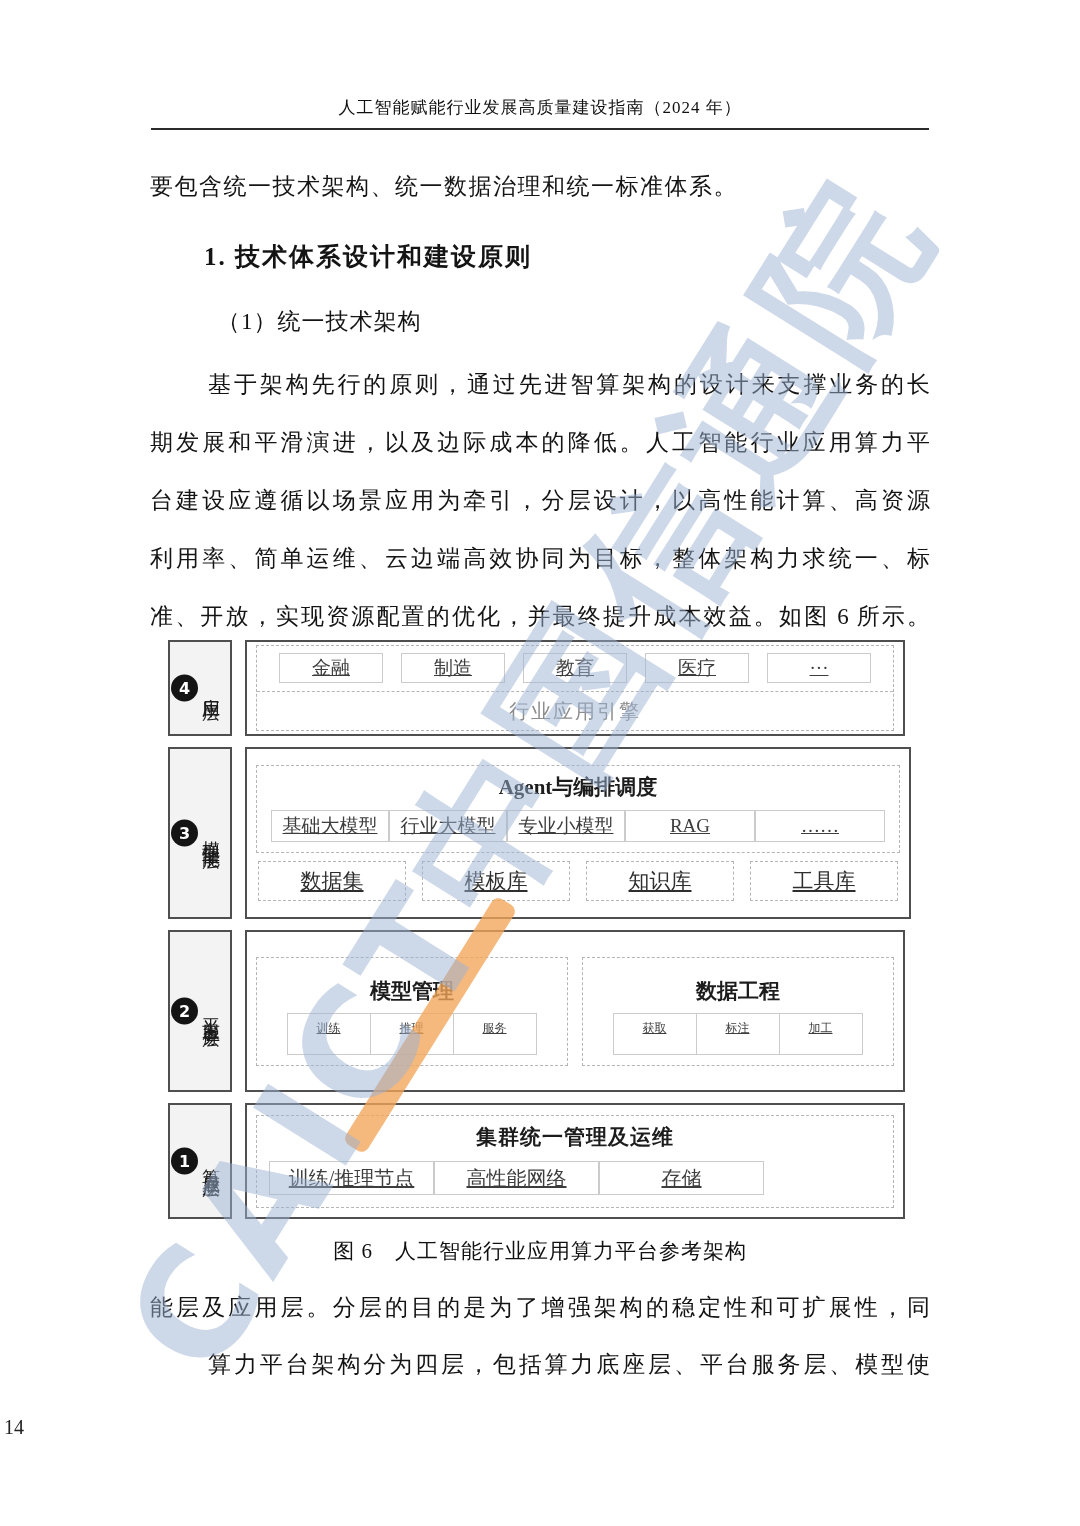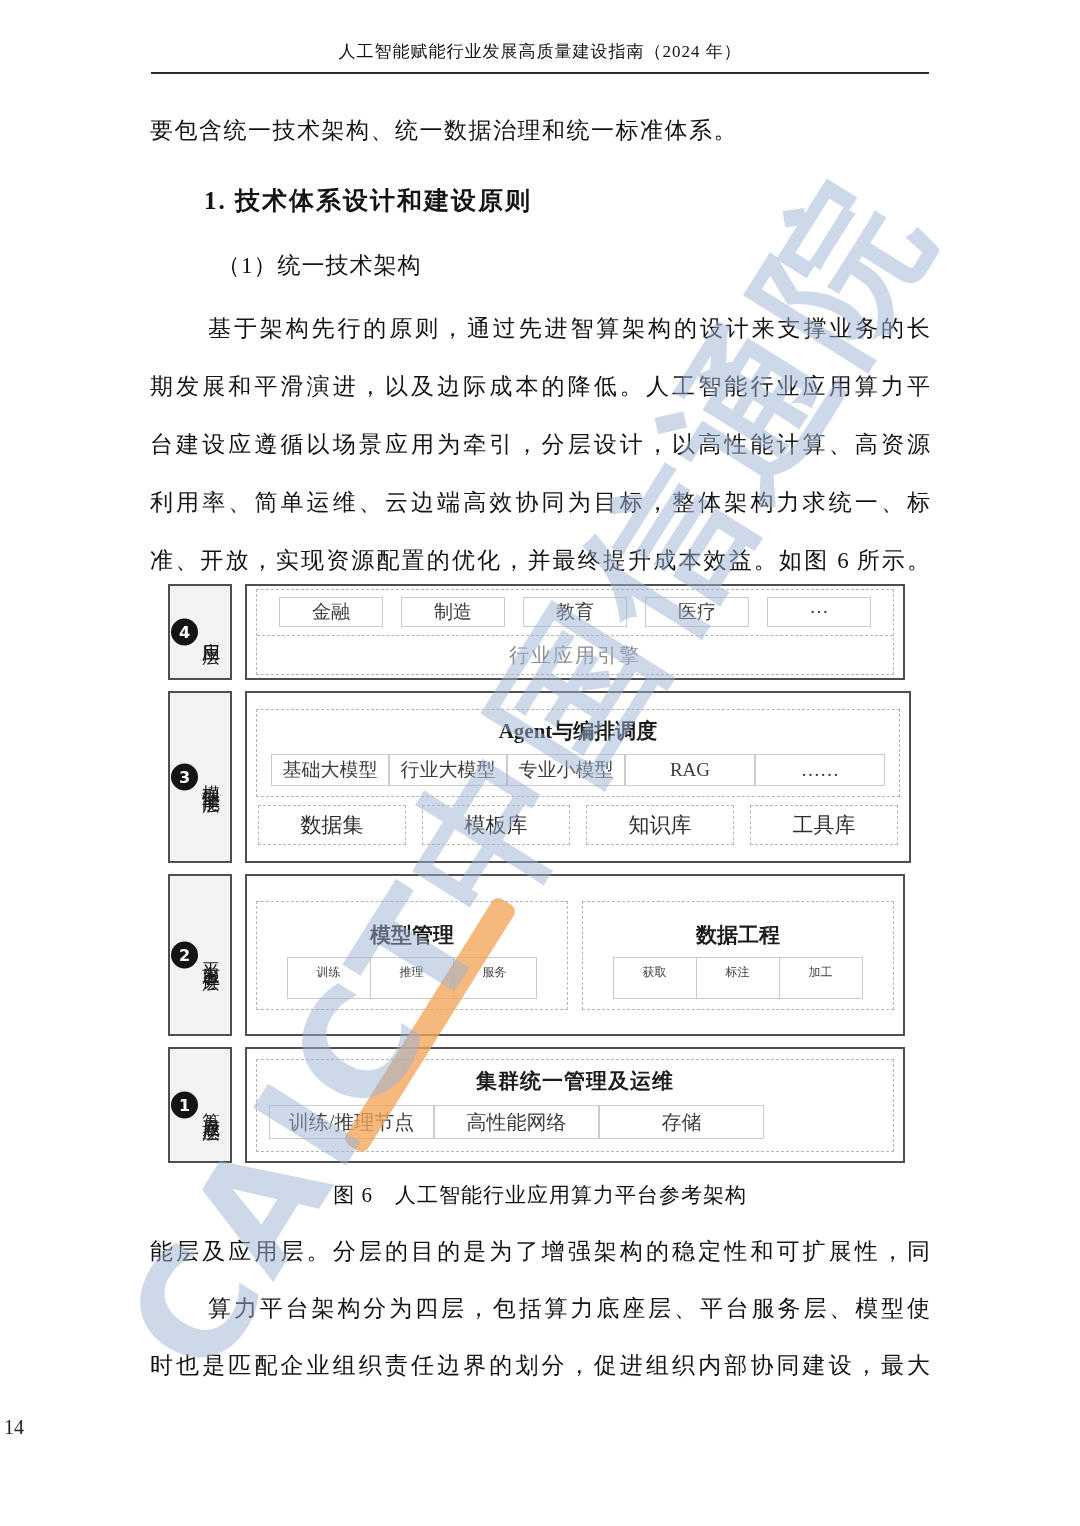--- a/index.html
+++ b/index.html
@@ -29,21 +29,21 @@
   .watermark .wm-cjk{font-size:158px;}
   .wm-slash{
     position:absolute;left:417px;top:880px;
     width:26px;height:290px;border-radius:8px;
     background:rgba(242,165,90,0.78);
     transform:rotate(32deg);
     z-index:2;pointer-events:none;
   }
 
   
-  .header{padding-top:40px;text-align:center;}
+  .header{padding-top:96px;text-align:center;}
   .header-title{font-size:17px;letter-spacing:1px;color:#101010;}
   .header-rule{width:778px;margin:9px auto 0;border-bottom:2px solid #2b2b2b;height:0;}
 
   
   .main{width:780px;margin:16px auto;}
   .intro-line{margin-top:40px;font-size:23px;line-height:34px;letter-spacing:1.5px;}
   .h1{margin-top:36px;margin-left:54px;font-size:25px;font-weight:bold;letter-spacing:2px;line-height:34px;}
   .h2{margin-top:32px;margin-left:67px;font-size:23px;letter-spacing:1px;line-height:32px;}
   .para{margin-top:18px;}
   .pline{
@@ -71,21 +71,21 @@
     writing-mode:vertical-rl;text-orientation:upright;
     font-size:18px;letter-spacing:3px;line-height:1.1;color:#1a1a1a;
   }
   .content-box{
     flex:1;background:#ffffff;border:2px solid #4f4f4f;box-sizing:border-box;
     padding:8px 9px;display:flex;flex-direction:column;justify-content:center;gap:8px;
   }
   .dashed{border:1px dashed #b5b5b5;box-sizing:border-box;}
   .chip{
     display:inline-block;box-sizing:border-box;text-align:center;
-    border:1px solid #cbcbcb;background:#ffffff;color:#3d3d3d;
+    border:1px solid #cbcbcb;background:#ffffff;color:#3d3d3d;text-decoration:underline;
   }
   .bold-title{text-align:center;font-weight:bold;font-size:21px;color:#1c1c1c;}
 
   
   .row-l4{height:96px;}
   .l4-wrap{padding:0;}
   .l4-chips{display:flex;justify-content:space-evenly;align-items:center;padding:7px 4px 8px;}
   .chip-l4{width:104px;height:30px;line-height:28px;font-size:19px;}
   .l4-engine{border-top:1px dashed #b5b5b5;text-align:center;color:#8c8c8c;font-size:20px;padding:6px 0 5px;letter-spacing:2px;}
 
@@ -235,21 +235,20 @@
         </div>
       </div>
 
     </div>
 
     <div class="figure-caption">图 6　人工智能行业应用算力平台参考架构</div>
 
     <div class="para2">
       <div class="pline2">能层及应用层。分层的目的是为了增强架构的稳定性和可扩展性，同</div>
       <div class="pline2 indent">算力平台架构分为四层，包括算力底座层、平台服务层、模型使</div>
-      <div class="pline2">时也是匹配企业组织责任边界的划分，促进组织内部协同建设，最大</div>
     </div>
   </div>
 
   <div class="footer">14</div>
 </div>
 
 <div class="wm-slash"></div>
 <div class="watermark"><span class="wm-latin">CAICT</span><span class="wm-cjk">中国信通院</span></div>
 
 </body></html>

